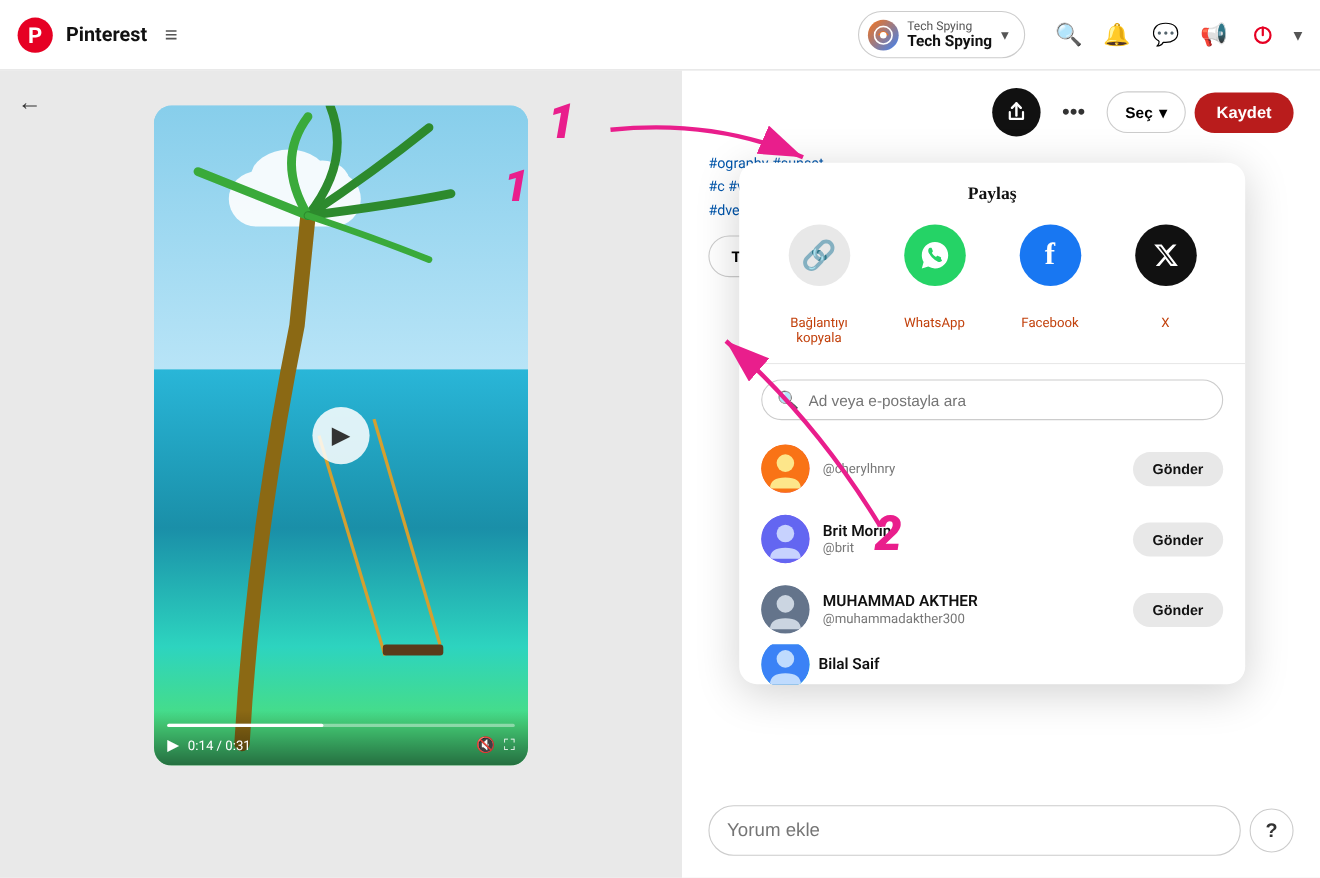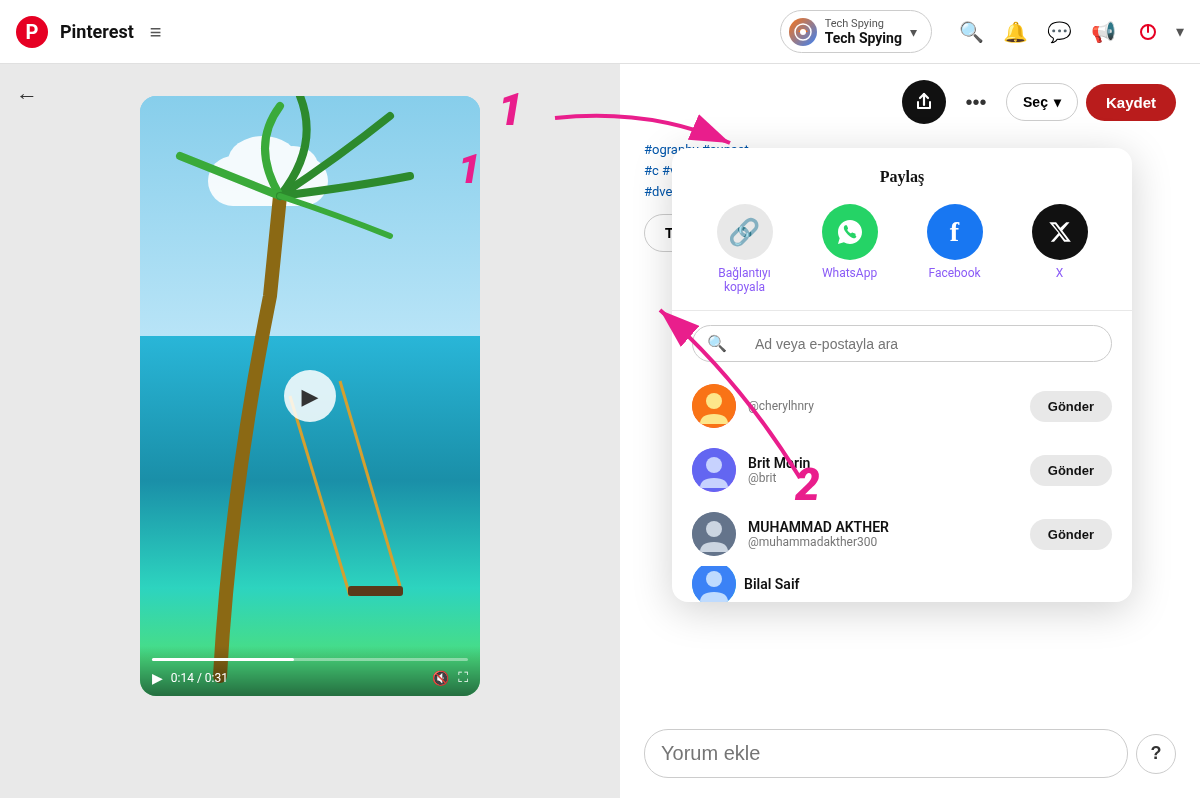--- a/index.html
+++ b/index.html
@@ -186,21 +186,21 @@
     .comment-area {
       position: absolute;
       bottom: 20px; left: 24px; right: 24px;
       display: flex; align-items: center; gap: 8px;
     }
     .comment-input {
       flex: 1;
       padding: 12px 16px;
       border: 1.5px solid #ccc;
       border-radius: 24px;
-      font-size: 20px; color: #999;
+      font-size: 17px; color: #999;
       background: #fff;
       outline: none;
     }
     .help-btn {
       width: 40px; height: 40px;
       border-radius: 50%;
       border: 1.5px solid #ccc;
       background: none;
       display: flex; align-items: center; justify-content: center;
       font-size: 18px; font-weight: 700; color: #333; cursor: pointer;
@@ -235,34 +235,34 @@
       width: 56px; height: 56px;
       border-radius: 50%;
       display: flex; align-items: center; justify-content: center;
       font-size: 26px;
     }
     .icon-link { background: #e8e8e8; color: #333; }
     .icon-whatsapp { background: #25D366; color: white; }
     .icon-messenger { background: #0084ff; color: white; }
     .icon-facebook { background: #1877F2; color: white; }
     .icon-x { background: #111; color: white; font-weight: 900; font-size: 20px; }
-    .share-icon-label { font-size: 12px; color: #8b5cf6; text-align: center; }
+    .share-icon-label { font-size: 12px; color: #c2410c; text-align: center; margin-top: 20px; }
     .share-divider { height: 1px; background: #e8e8e8; margin: 0 -20px 14px; }
     .search-row {
       display: flex; align-items: center;
       border: 1.5px solid #ccc;
       border-radius: 24px;
       padding: 8px 14px;
       gap: 8px;
       margin-bottom: 12px;
     }
     .search-icon-s { color: #999; font-size: 16px; }
     .search-input-s {
       flex: 1; border: none; outline: none;
-      font-size: 14px; color: #701a75; background: none; margin-left: 20px;
+      font-size: 14px; color: #701a75; background: none;
     }
     .contact-list { }
     .contact-item {
       display: flex; align-items: center; gap: 12px;
       padding: 10px 0;
     }
     .contact-avatar {
       width: 44px; height: 44px;
       border-radius: 50%;
       overflow: hidden;

